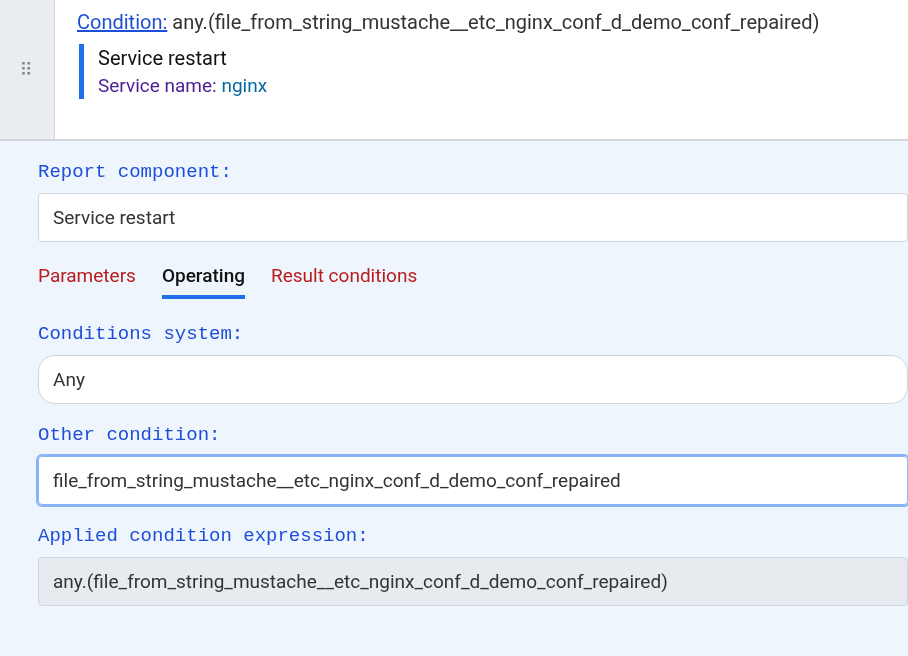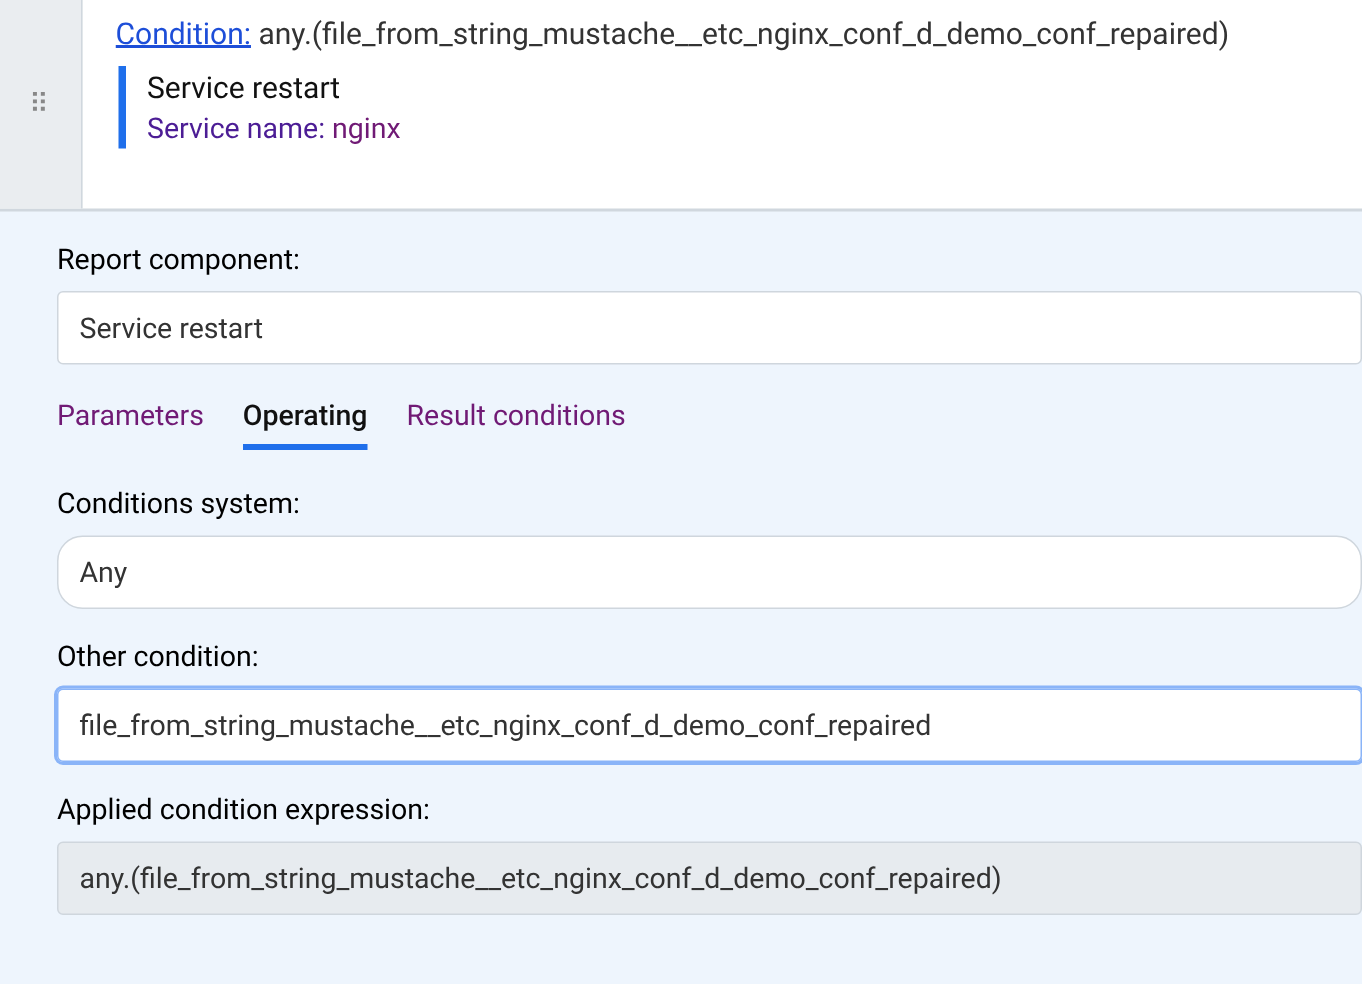--- a/index.html
+++ b/index.html
@@ -51,31 +51,32 @@
   }
   .inner-card .title {
     font-size: 20px;
     color: #111;
     margin-bottom: 4px;
   }
   .inner-card .sub {
     font-size: 19px;
   }
   .inner-card .sub .k { color: #4c1d95; }
-  .inner-card .sub .v { color: #701a75; }
+  .inner-card .sub .v { color: #0369a1; }
 
   .form-area {
     background: #eef5fd;
     padding: 20px 0 30px 38px;
     border-top: 1px solid #d0d7de;
   }
   .field-label {
     font-size: 19px;
-    color: #000000;
+    color: #1d4ed8;
     margin-bottom: 10px;
+    font-family: Liberation Mono, monospace;
   }
   .text-input, .select-input, .readonly-box {
     width: 100%;
     background: #fff;
     border: 1px solid #cfd6dd;
     border-radius: 4px;
     padding: 12px 14px;
     font-size: 19px;
     color: #333;
     font-family: inherit;
@@ -91,21 +92,21 @@
     display: flex;
     gap: 26px;
     margin-top: 22px;
     margin-bottom: 24px;
     font-size: 19px;
   }
   .tab {
     padding-bottom: 8px;
     cursor: pointer;
   }
-  .tab.link { color: #701a75; }
+  .tab.link { color: #b91c1c; }
   .tab.active {
     color: #111;
     border-bottom: 4px solid #1f6feb;
     font-weight: 500;
   }
   .focused {
     outline: 2px solid #8ab4f8;
     outline-offset: 0;
     border-color: #8ab4f8;
   }

